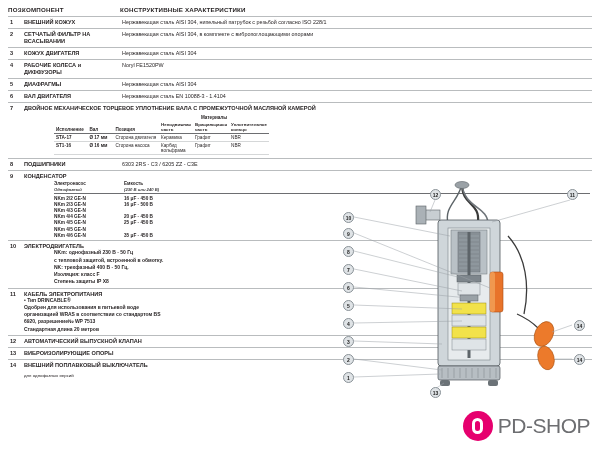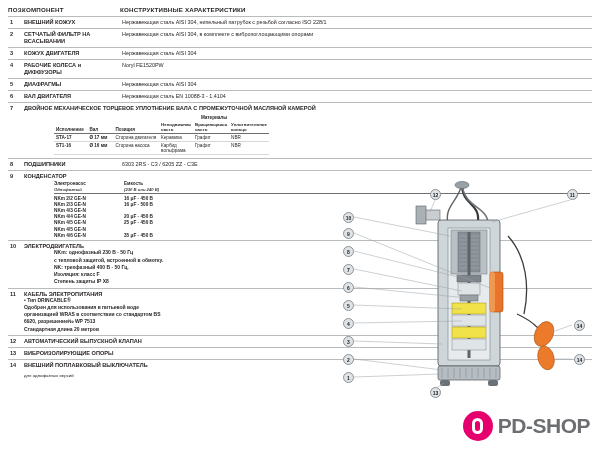--- a/index.html
+++ b/index.html
@@ -63,21 +63,21 @@
 
   .callout { position: absolute; width: 11px; height: 11px; border-radius: 50%;
              background: #dfe3e6; border: .6px solid #8a9298; color: #1b1b1b;
              font-size: 5px; line-height: 10px; text-align: center; font-weight: bold; }
 
   
   .logo { position: absolute; right: 10px; bottom: 8px; display: flex; align-items: center; }
   .logo-mark { width: 30px; height: 30px; border-radius: 50%; background: #e6006e; position: relative; }
   .logo-mark::after { content: ""; position: absolute; left: 9px; top: 7px; width: 11px; height: 16px;
                       border: 3.5px solid #fff; border-radius: 6px 6px 6px 6px; box-sizing: border-box; }
-  .logo-text { font-size: 21px; font-weight: bold; color: #6d6e71; letter-spacing: -0.5px; margin-left: 5px; }
+  .logo-text { font-size: 21px; font-weight: normal; color: #6d6e71; letter-spacing: -0.5px; margin-left: 5px; }
 </style>
 </head>
 <body>
 
 <div class="page">
 
   <div class="hdr">
     <div class="c1">ПОЗ.</div>
     <div class="c2">КОМПОНЕНТ</div>
     <div class="c3">КОНСТРУКТИВНЫЕ ХАРАКТЕРИСТИКИ</div>

